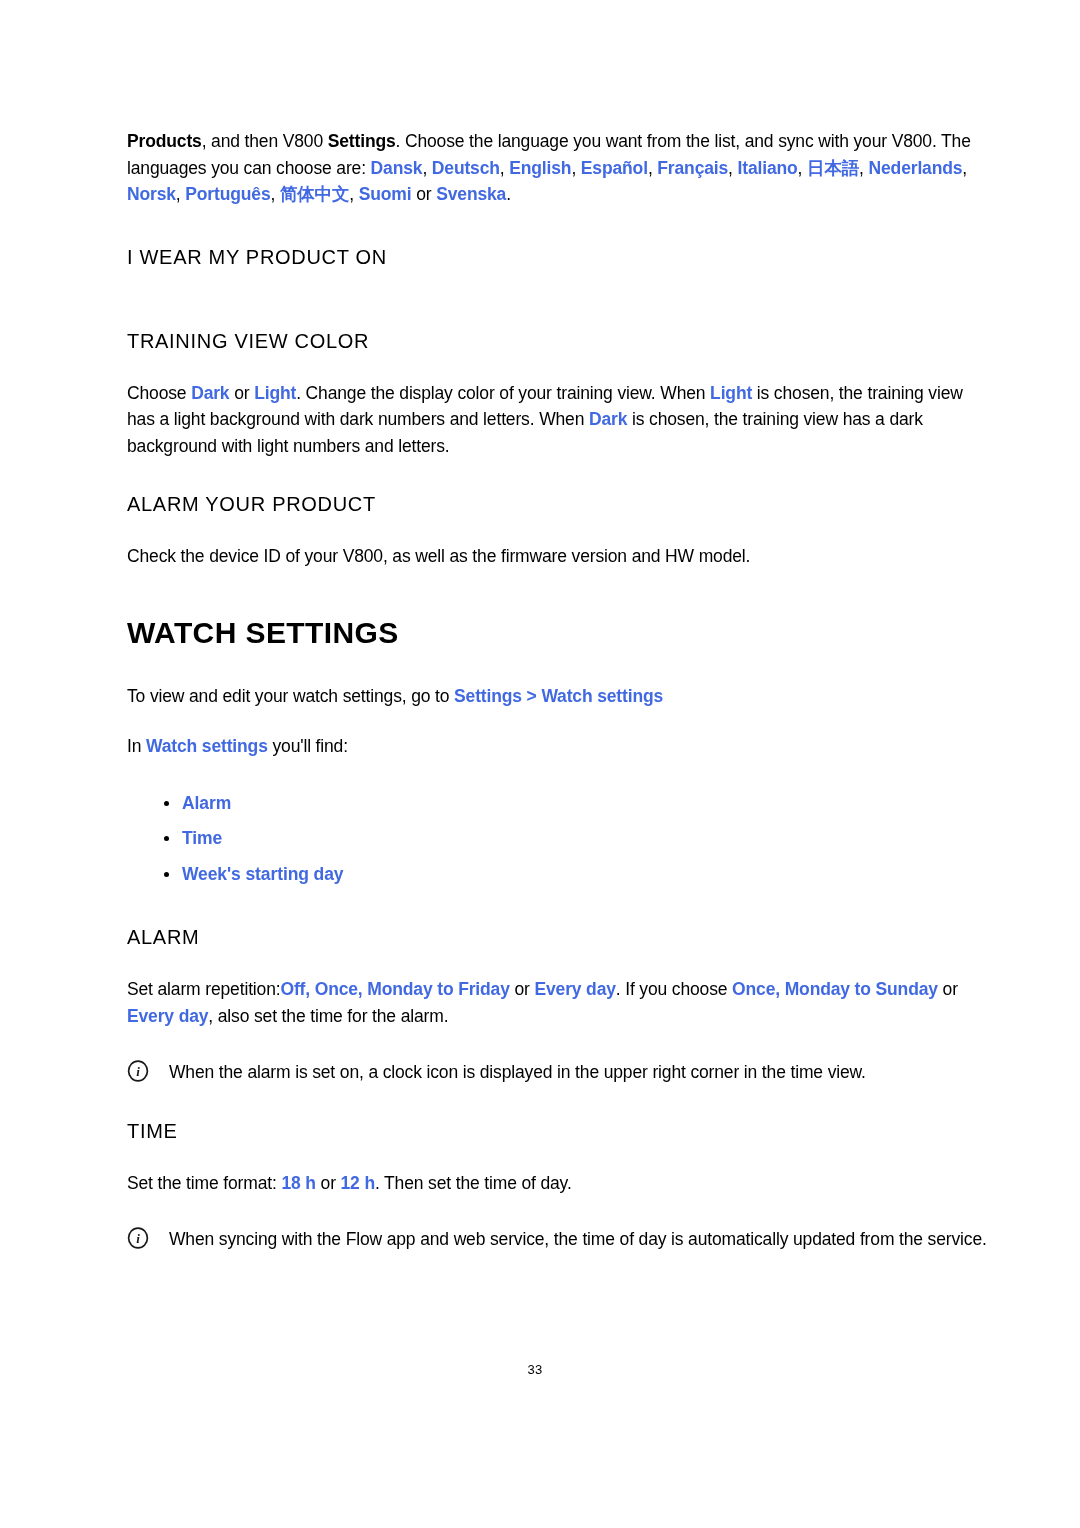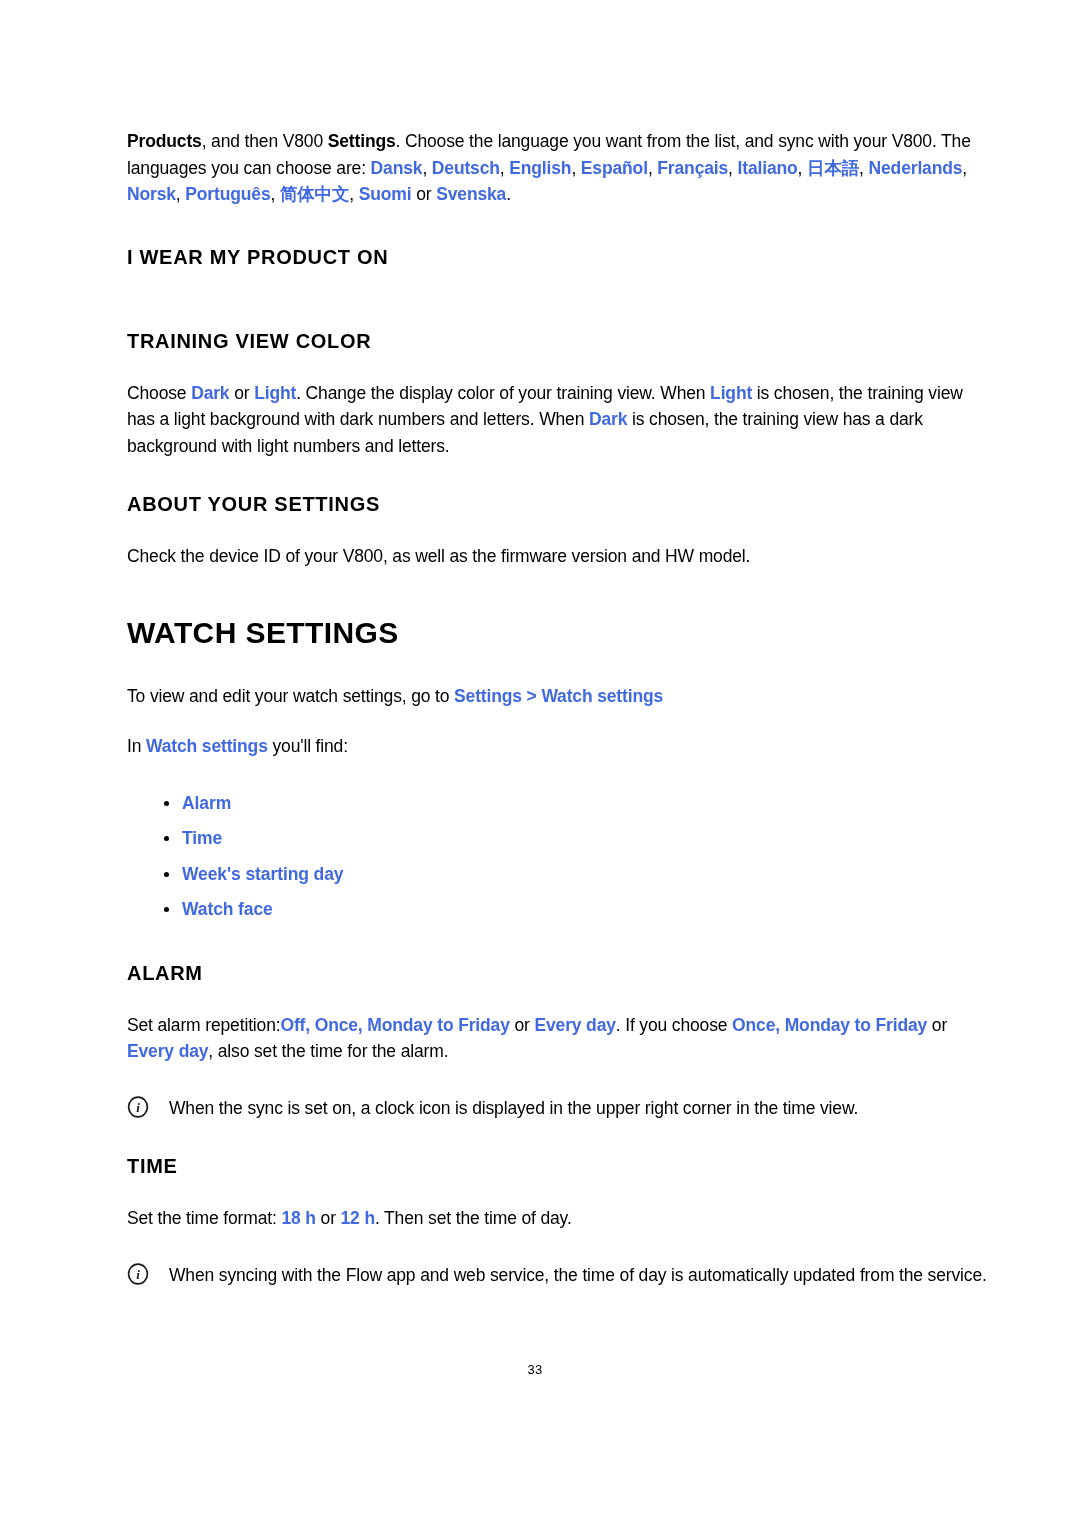--- a/index.html
+++ b/index.html
@@ -32,21 +32,21 @@
     letter-spacing: -0.15px;
   }
   .b { font-weight: bold; }
   .link {
     color: #4169e1;
     font-weight: bold;
   }
   h2.section {
     margin: 0;
     font-size: 20px;
-    font-weight: bold;
+    font-weight: normal;
     letter-spacing: 0.7px;
     line-height: 26px;
   }
   h1.chapter {
     margin: 0;
     font-size: 30px;
     font-weight: bold;
     letter-spacing: 0.4px;
     line-height: 36px;
   }
@@ -122,21 +122,21 @@
     <div class="gap-head-body"></div>
 
     <div class="gap-body-head"></div>
 
     <h2 class="section">TRAINING VIEW COLOR</h2>
     <div class="gap-head-body"></div>
     <p><span>Choose </span><span class="link">Dark</span><span> or </span><span class="link">Light</span><span>. Change the display color of your training view. When </span><span class="link">Light</span><span> is chosen, the training view has a light background with dark numbers and letters. When </span><span class="link">Dark</span><span> is chosen, the training view has a dark background with light numbers and letters.</span></p>
 
     <div class="gap-body-head"></div>
 
-    <h2 class="section">ABOUT YOUR SETTINGS</h2>
+    <h2 class="section">ALARM YOUR PRODUCT</h2>
     <div class="gap-head-body"></div>
     <p>Check the device ID of your V800, as well as the firmware version and HW model.</p>
 
     <div class="gap-chapter-top"></div>
 
     <h1 class="chapter">WATCH SETTINGS</h1>
 
     <div class="gap-chapter-body"></div>
 
     <p><span>To view and edit your watch settings, go to </span><span class="link">Settings &gt; Watch settings</span></p>
@@ -144,39 +144,38 @@
     <div class="gap-para"></div>
 
     <p><span>In </span><span class="link">Watch settings</span><span> you'll find:</span></p>
 
     <div class="gap-head-body"></div>
 
     <ul class="bullets">
       <li><span class="dot"></span><span>Alarm</span></li>
       <li><span class="dot"></span><span>Time</span></li>
       <li><span class="dot"></span><span>Week's starting day</span></li>
-      <li><span class="dot"></span><span>Watch face</span></li>
     </ul>
 
     <div class="gap-body-head"></div>
 
     <h2 class="section">ALARM</h2>
     <div class="gap-head-body"></div>
-    <p><span>Set alarm repetition:</span><span class="link">Off, Once, Monday to Friday</span><span> or </span><span class="link">Every day</span><span>. If you choose </span><span class="link">Once, Monday to Friday</span><span> or </span><span class="link">Every day</span><span>, also set the time for the alarm.</span></p>
+    <p><span>Set alarm repetition:</span><span class="link">Off, Once, Monday to Friday</span><span> or </span><span class="link">Every day</span><span>. If you choose </span><span class="link">Once, Monday to Sunday</span><span> or </span><span class="link">Every day</span><span>, also set the time for the alarm.</span></p>
 
     <div class="gap-note"></div>
 
     <div class="note">
       <span class="info-icon">
         <svg viewBox="0 0 22 22" width="22" height="22" aria-hidden="true">
           <ellipse cx="11" cy="11" rx="9.4" ry="9.9" fill="none" stroke="#1a1a1a" stroke-width="1.7"></ellipse>
           <text x="11" y="16" font-family="Liberation Serif, serif" font-size="13" font-style="italic" font-weight="bold" fill="#1a1a1a" text-anchor="middle">i</text>
         </svg>
       </span>
-      <span>When the sync is set on, a clock icon is displayed in the upper right corner in the time view.</span>
+      <span>When the alarm is set on, a clock icon is displayed in the upper right corner in the time view.</span>
     </div>
 
     <div class="gap-body-head"></div>
 
     <h2 class="section">TIME</h2>
     <div class="gap-head-body"></div>
     <p><span>Set the time format: </span><span class="link">18 h</span><span> or </span><span class="link">12 h</span><span>. Then set the time of day.</span></p>
 
     <div class="gap-note"></div>
 

